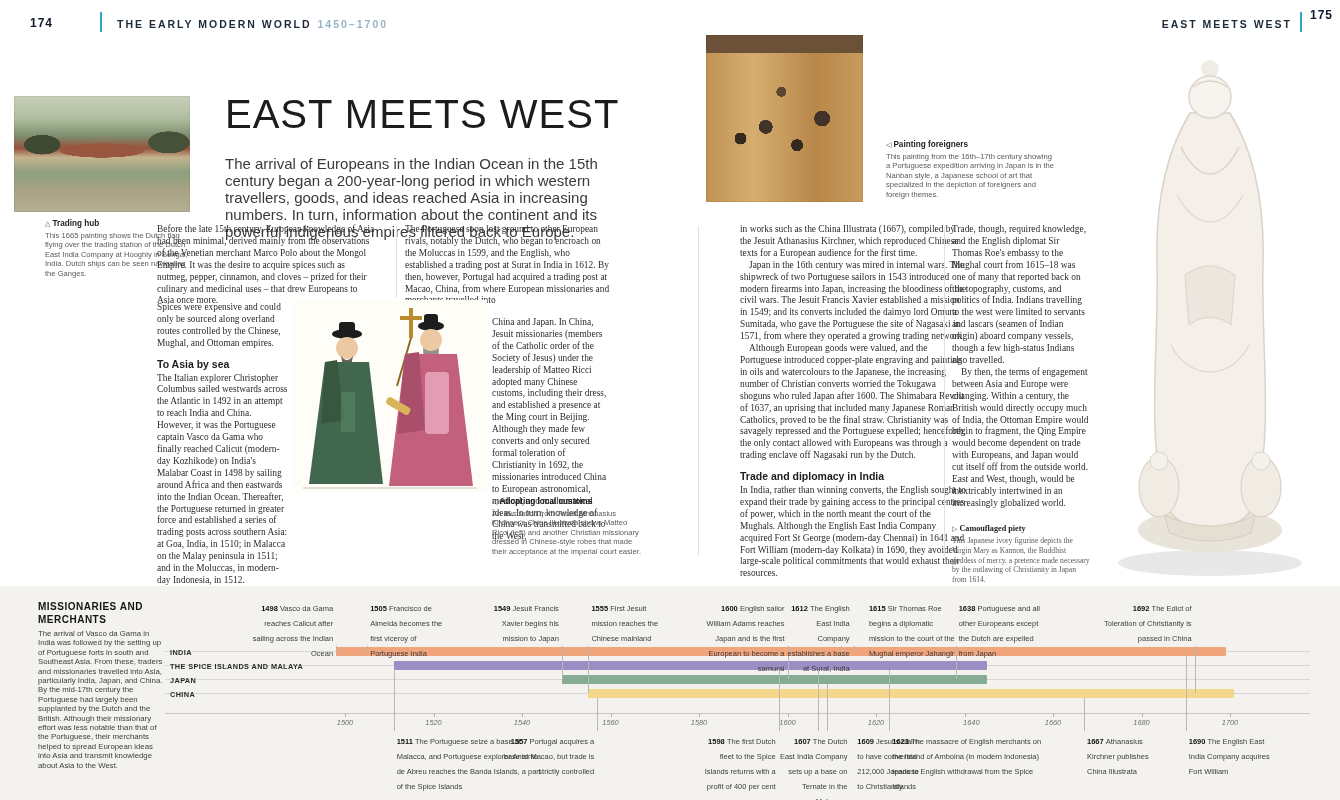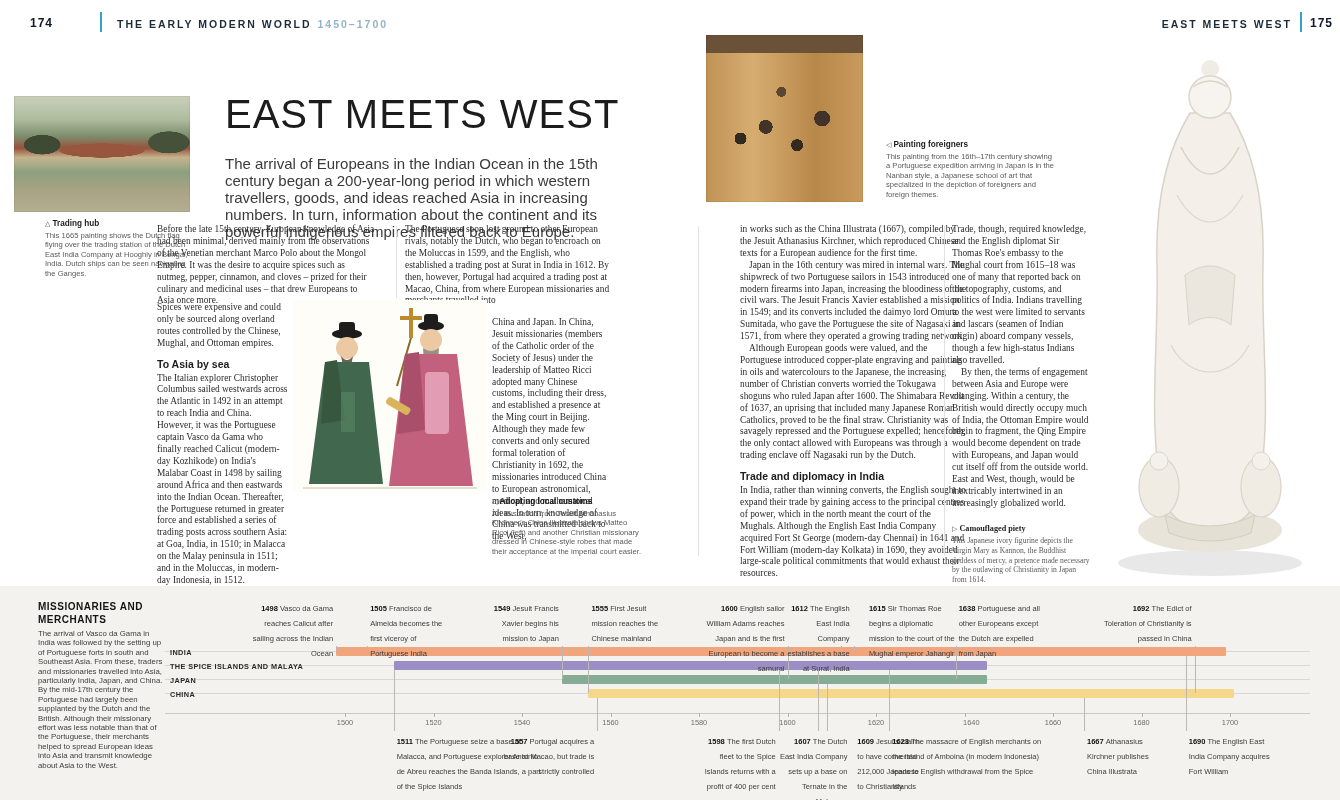--- a/index.html
+++ b/index.html
@@ -49,39 +49,39 @@
   
   #tl-band{left:0;top:586px;width:1340px;height:214px;background:#f3f2ef;}
   #tl-sidebar-title{font-size:10px;font-weight:bold;letter-spacing:0.5px;color:#141414;
      width:120px;line-height:12.5px;}
   #tl-sidebar-text{font-size:7.8px;line-height:9.4px;color:#3d3d3d;width:126px;}
   .tl-track{position:absolute;height:1px;background:#d8d7d3;}
   .tl-bar{position:absolute;height:9px;border-radius:1px;}
   .tl-label{position:absolute;font-size:7.3px;font-weight:bold;letter-spacing:0.4px;color:#2a2a2a;}
   .tl-axis{position:absolute;height:1px;background:#c9c8c4;}
   .tl-tick{position:absolute;width:1px;height:4px;background:#b5b4b0;}
-  .tl-ticklabel{position:absolute;width:30px;text-align:center;font-size:7.4px;color:#6e6e6e;}
+  .tl-ticklabel{position:absolute;width:30px;text-align:center;font-size:7.4px;color:#6e6e6e;font-style:italic;}
   .tl-line{position:absolute;width:1px;background:#b9b8b4;}
   .tl-ev{position:absolute;font-size:7.5px;line-height:15px;color:#3c3c3c;}
   .tl-ev b{color:#111;}
   .tl-ev.r{text-align:right;}
 </style>
 </head>
 <body>
 
 <div id="page">
 
   <div class="abs pnum" style="left:30px;top:16px;">174</div>
   <div class="abs vrule" style="left:100px;top:12px;"></div>
   <div class="abs hdr" style="left:117px;top:18px;">
     <span>THE EARLY MODERN WORLD</span><span class="dates">1450–1700</span>
   </div>
   <div class="abs hdr" style="right:48px;top:18px;">EAST MEETS WEST</div>
   <div class="abs vrule" style="left:1300px;top:12px;"></div>
-  <div class="abs pnum" style="left:1310px;top:16px;">175</div>
+  <div class="abs pnum" style="left:1310px;top:8px;">175</div>
 
   <div class="abs img" id="img-trading" style="left:14px;top:96px;width:176px;height:116px;"></div>
   <div class="abs cap" style="left:45px;top:219px;width:148px;">
     <div class="cap-t"><span class="mk">△</span><b>Trading hub</b></div>
     <div>This 1665 painting shows the Dutch flag flying over the trading station of the Dutch East India Company at Hooghly in Bengal, India. Dutch ships can be seen navigating the Ganges.</div>
   </div>
 
   <div class="abs" id="title" style="left:225px;top:92px;">EAST MEETS WEST</div>
   <div class="abs" id="intro" style="left:225px;top:146px;">The arrival of Europeans in the Indian Ocean in the 15th century began a 200-year-long period in which western travellers, goods, and ideas reached Asia in increasing numbers. In turn, information about the continent and its powerful indigenous empires filtered back to Europe.</div>
 

